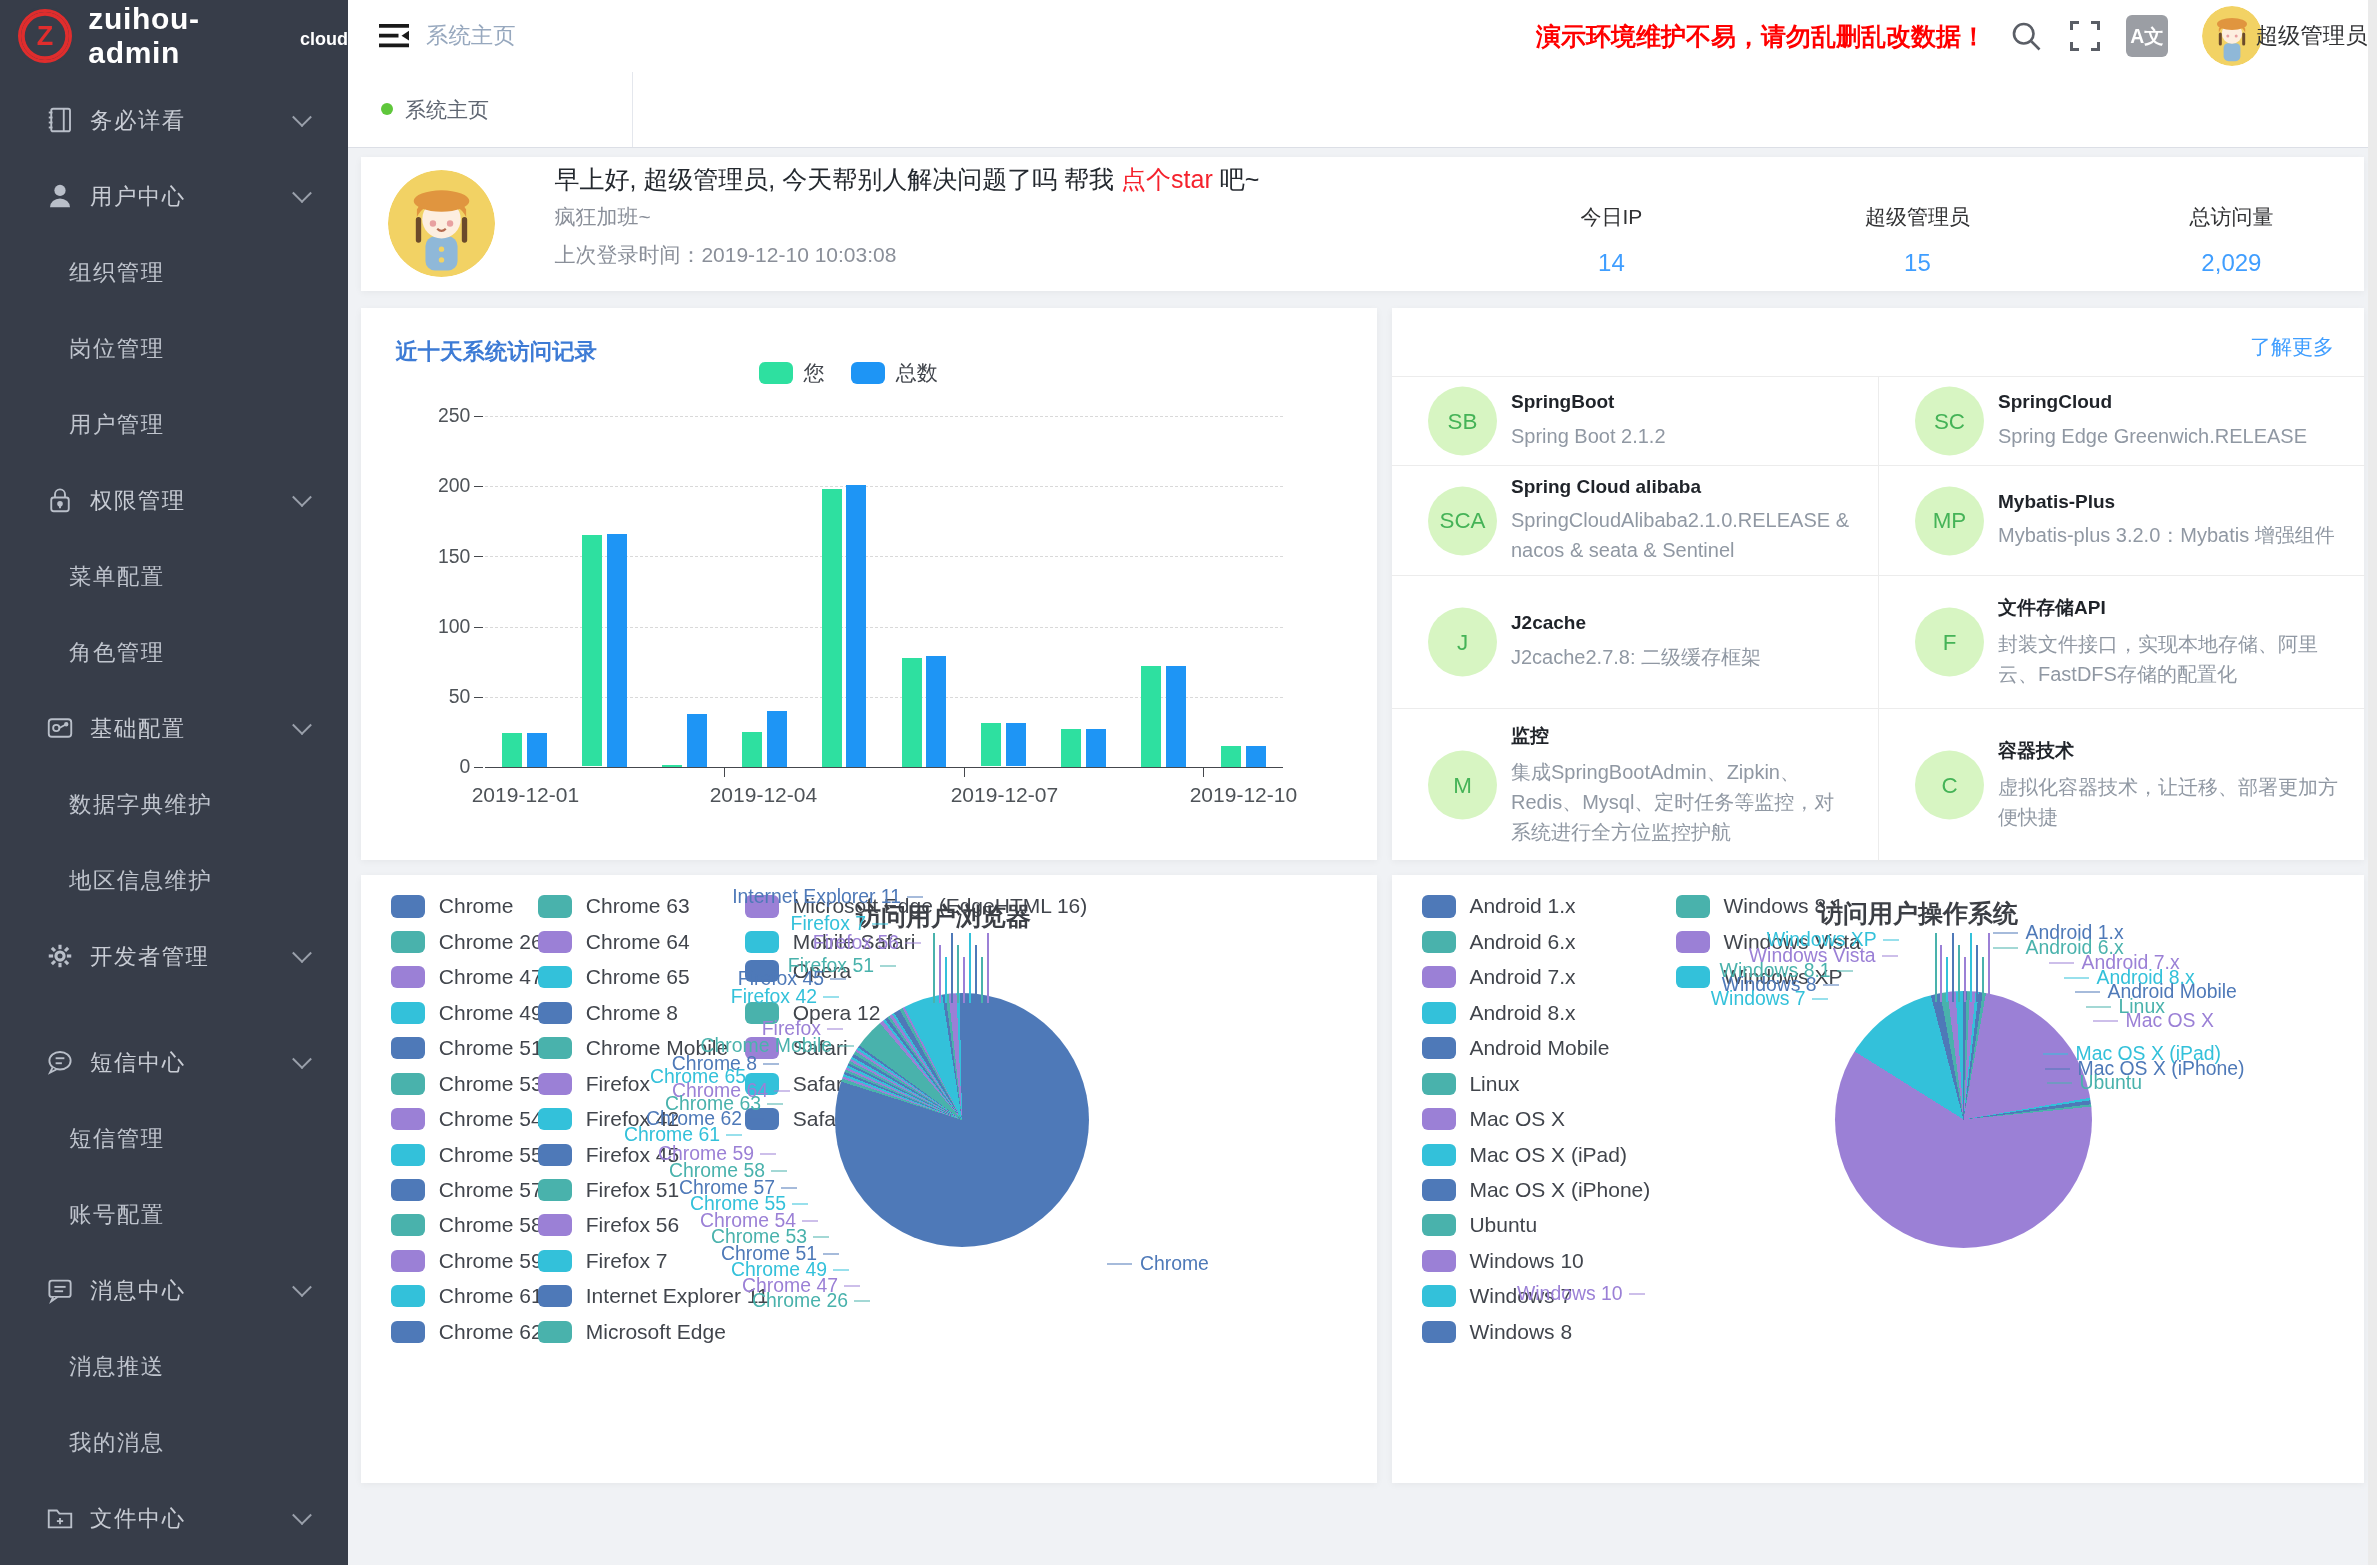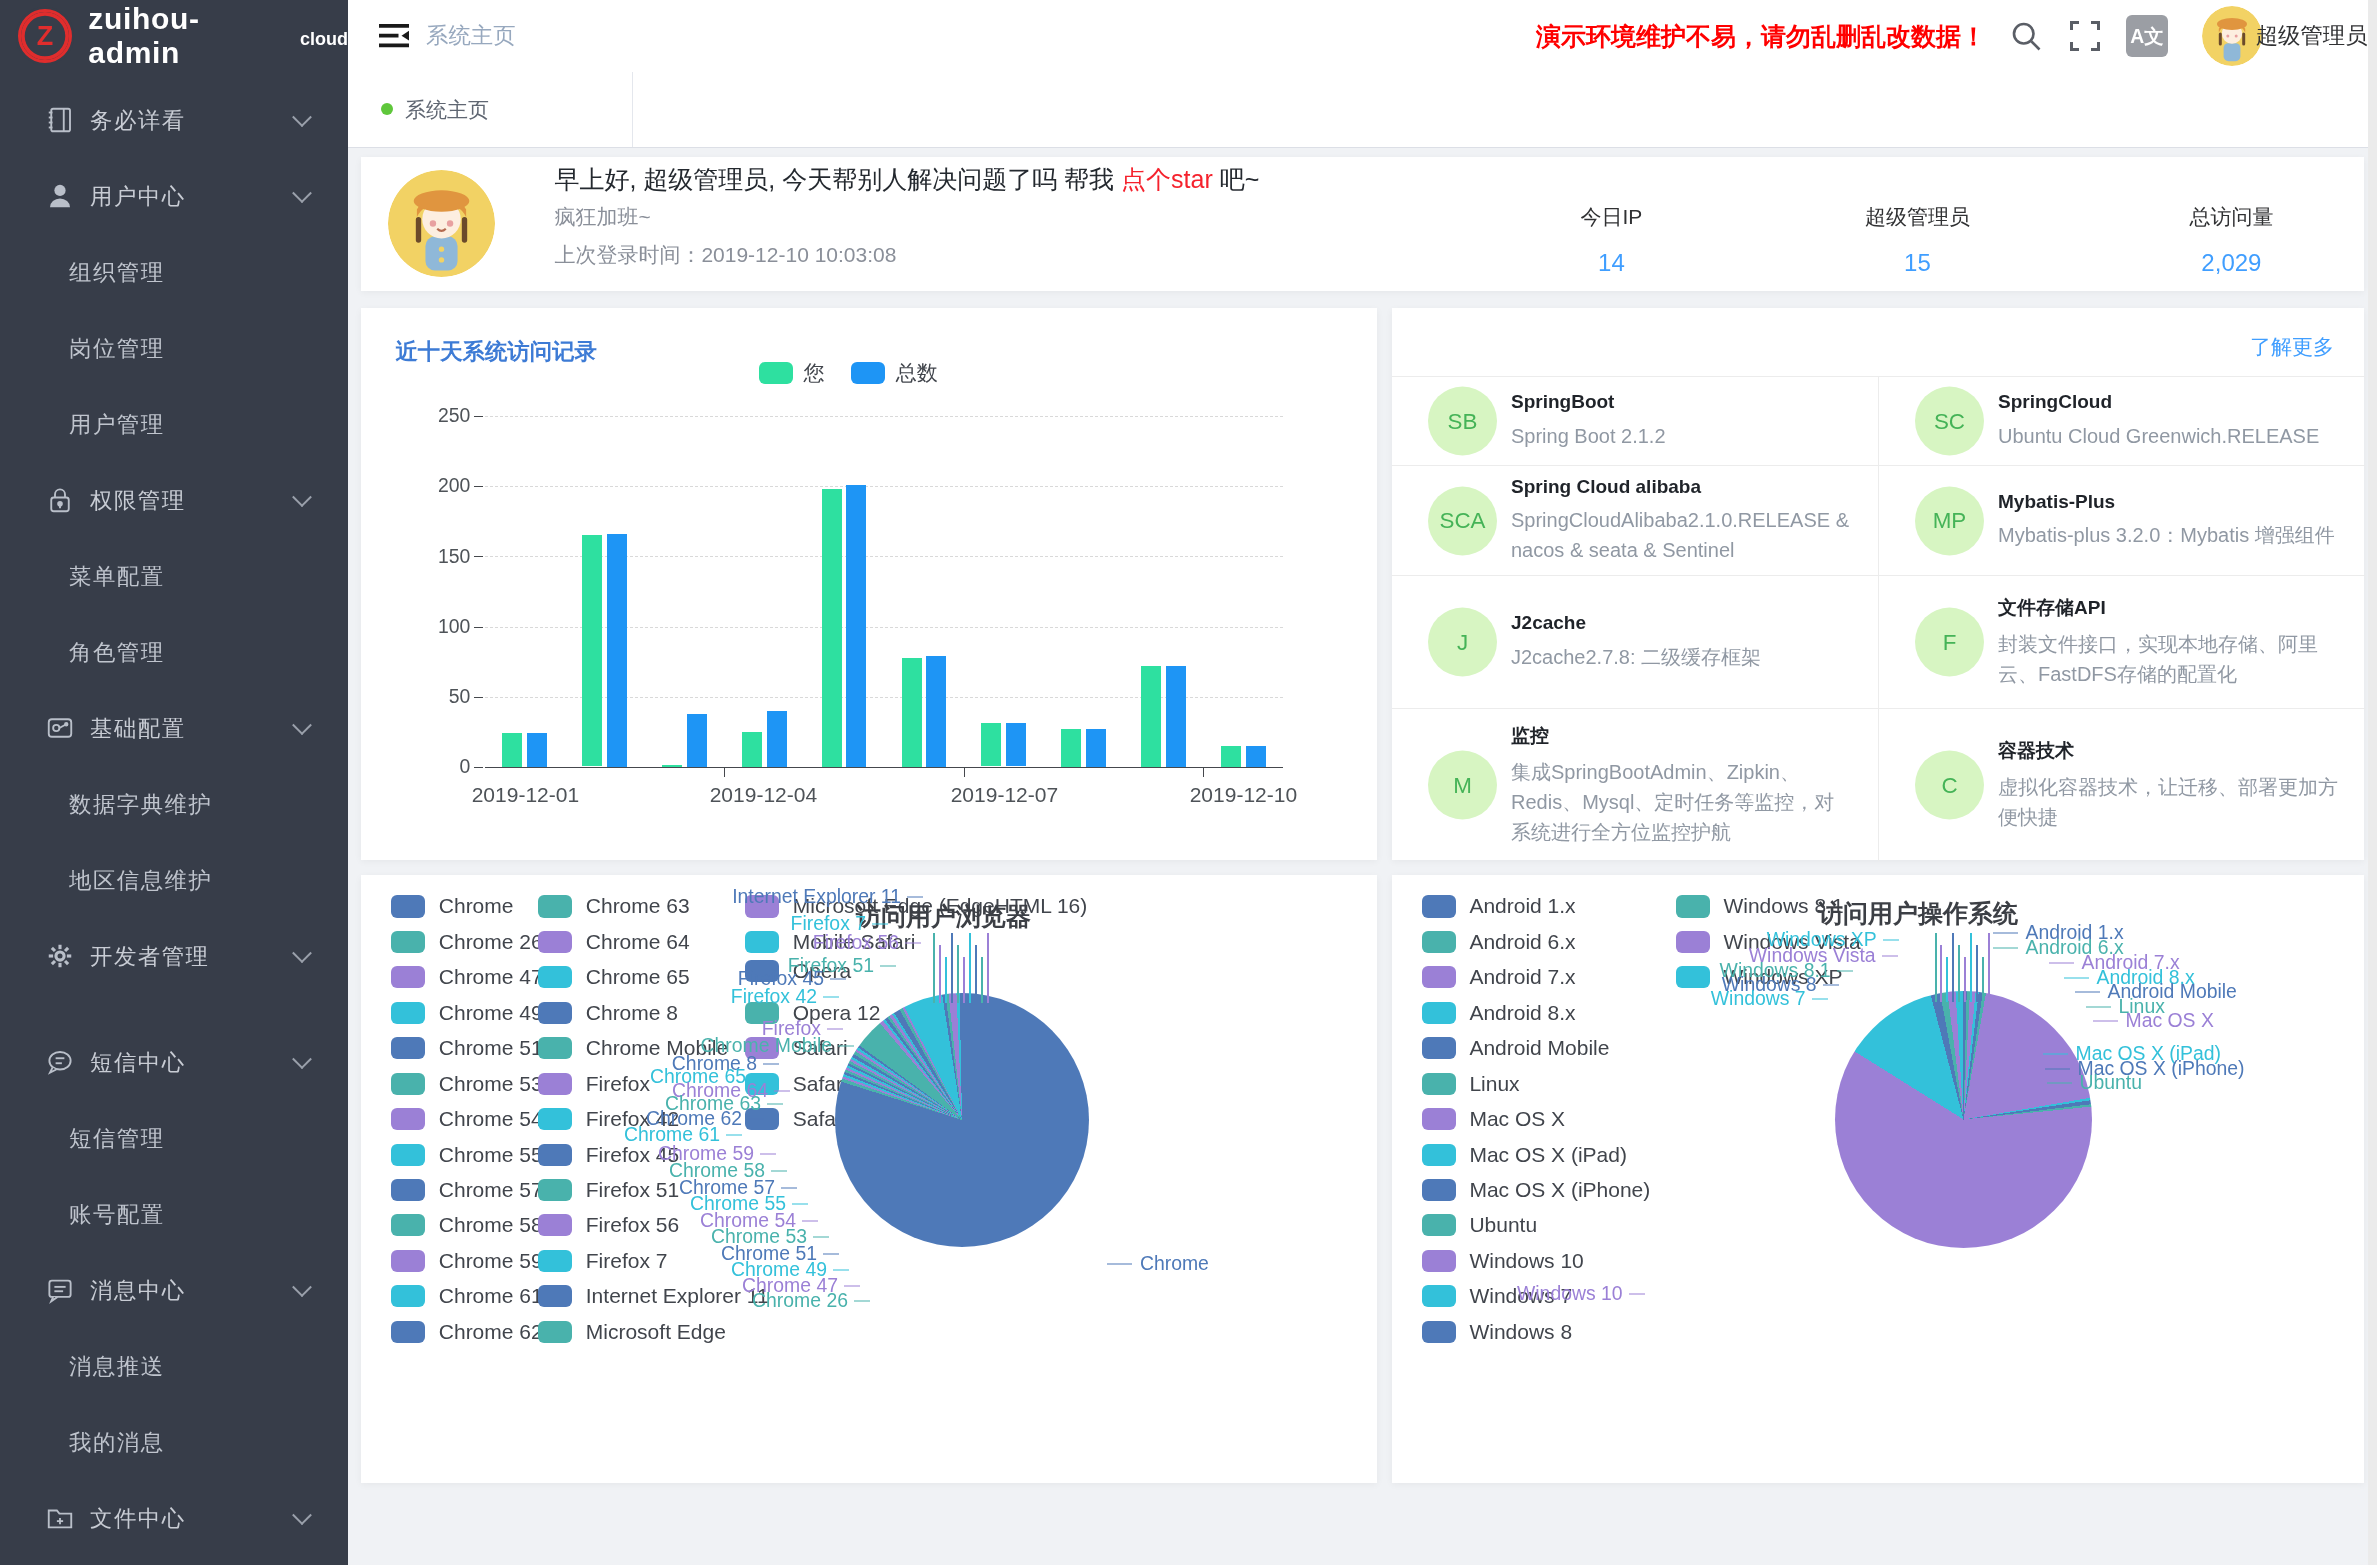--- a/index.html
+++ b/index.html
@@ -403,21 +403,21 @@
               <div class="t-avatar" style="background: rgb(215, 245, 194); color: rgb(69, 179, 87);">SB</div>
               <div class="t-body">
                 <div class="t-title">SpringBoot</div>
                 <div class="t-desc">Spring Boot 2.1.2</div>
               </div>
             </div>
             <div class="tcell rightcol">
               <div class="t-avatar" style="background: rgb(215, 245, 194); color: rgb(69, 179, 87);">SC</div>
               <div class="t-body">
                 <div class="t-title">SpringCloud</div>
-                <div class="t-desc">Ubuntu Cloud Greenwich.RELEASE</div>
+                <div class="t-desc">Spring Edge Greenwich.RELEASE</div>
               </div>
             </div>
             <div class="tcell">
               <div class="t-avatar" style="background: rgb(215, 245, 194); color: rgb(69, 179, 87);">SCA</div>
               <div class="t-body">
                 <div class="t-title">Spring Cloud alibaba</div>
                 <div class="t-desc">SpringCloudAlibaba2.1.0.RELEASE &amp; nacos &amp; seata &amp; Sentinel</div>
               </div>
             </div>
             <div class="tcell rightcol">

